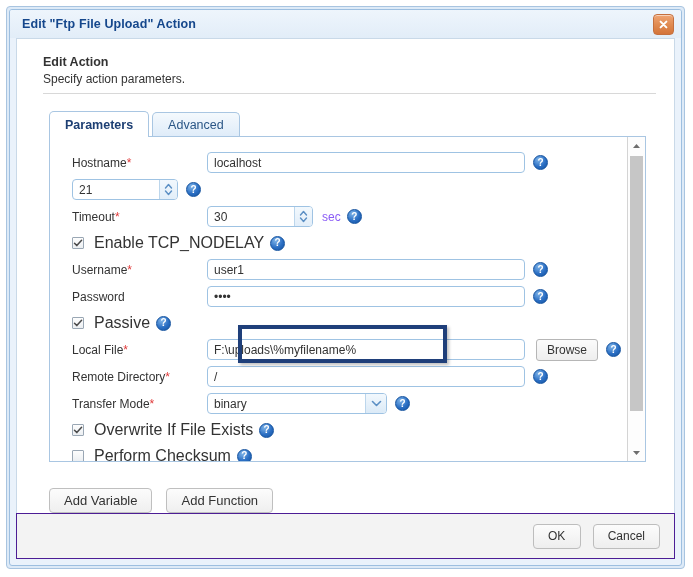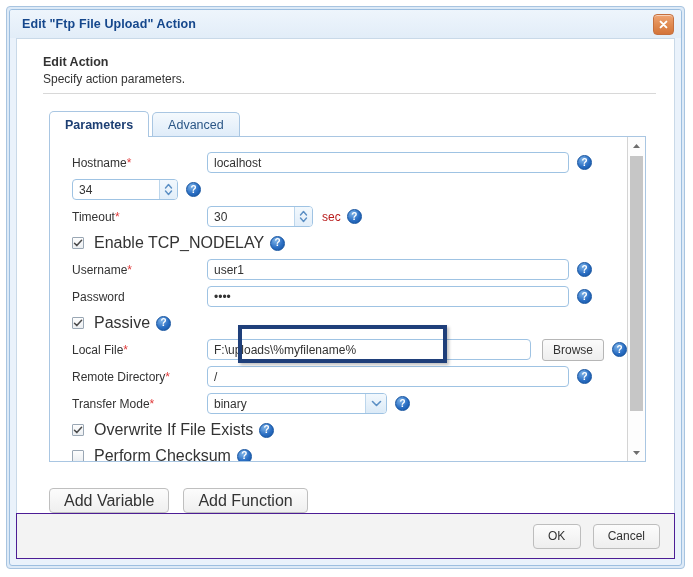--- a/index.html
+++ b/index.html
@@ -182,21 +182,21 @@
     border: 1px solid #9fc3e3;
     border-radius: 4px;
     background: #ffffff;
     font-size: 12px;
     color: #333333;
     padding: 0 6px;
     display: flex;
     align-items: center;
     font-family: "Liberation Sans", sans-serif;
   }
-  .fld.wide { width: 362px; }
+  .fld.wide { width: 318px; }
   .fld.num  { width: 106px; padding-right: 20px; }
   .fld.sel  { width: 180px; padding-right: 22px; }
 
   .spin-wrap, .sel-wrap, .inp-wrap { position: relative; display:inline-block; }
 
   .spinner {
     position: absolute;
     right: 1px;
     top: 1px;
     width: 17px;
@@ -220,21 +220,21 @@
     border-left: 1px solid #bcd6ec;
     border-radius: 0 3px 3px 0;
     display: flex;
     align-items: center;
     justify-content: center;
     cursor: pointer;
   }
 
   .unit {
     font-size: 12px;
-    color: #b91c1c;
+    color: #8b5cf6;
     margin-left: 9px;
   }
 
   .help {
     width: 15px;
     height: 15px;
     border-radius: 50%;
     background: radial-gradient(circle at 35% 28%, #7fb4e8 0%, #2b6fc4 55%, #14529f 100%);
     border: 1px solid #14529f;
     box-sizing: border-box;
@@ -338,21 +338,21 @@
   
   .addbar {
     padding: 26px 0 0 32px;
     display: flex;
     gap: 14px;
   }
   .btn-plain {
     box-sizing: border-box;
     height: 25px;
     padding: 0 14px;
-    font-size: 16px;
+    font-size: 13px;
     color: #333;
     background: linear-gradient(to bottom,#fcfcfc,#efefef);
     border: 1px solid #bfbfbf;
     border-radius: 4px;
     display: flex;
     align-items: center;
     cursor: pointer;
   }
 
   
@@ -421,21 +421,21 @@
           <div class="panel-content">
 
             <div class="row">
               <span class="lbl"><span>Hostname</span><span class="req">*</span></span>
               <div class="fld wide">localhost</div>
               <span class="help">?</span>
             </div>
 
             <div class="row">
               <div class="spin-wrap">
-                <div class="fld num">34</div>
+                <div class="fld num">21</div>
                 <div class="spinner">
                   <svg width="9" height="15" viewBox="0 0 9 15">
                     <path d="M1.5 6 L4.5 2.5 L7.5 6" stroke="#5b8fc4" stroke-width="1.4" fill="none" stroke-linecap="round" stroke-linejoin="round"></path>
                     <path d="M1.5 9 L4.5 12.5 L7.5 9" stroke="#5b8fc4" stroke-width="1.4" fill="none" stroke-linecap="round" stroke-linejoin="round"></path>
                   </svg>
                 </div>
               </div>
               <span class="help">?</span>
             </div>
 

